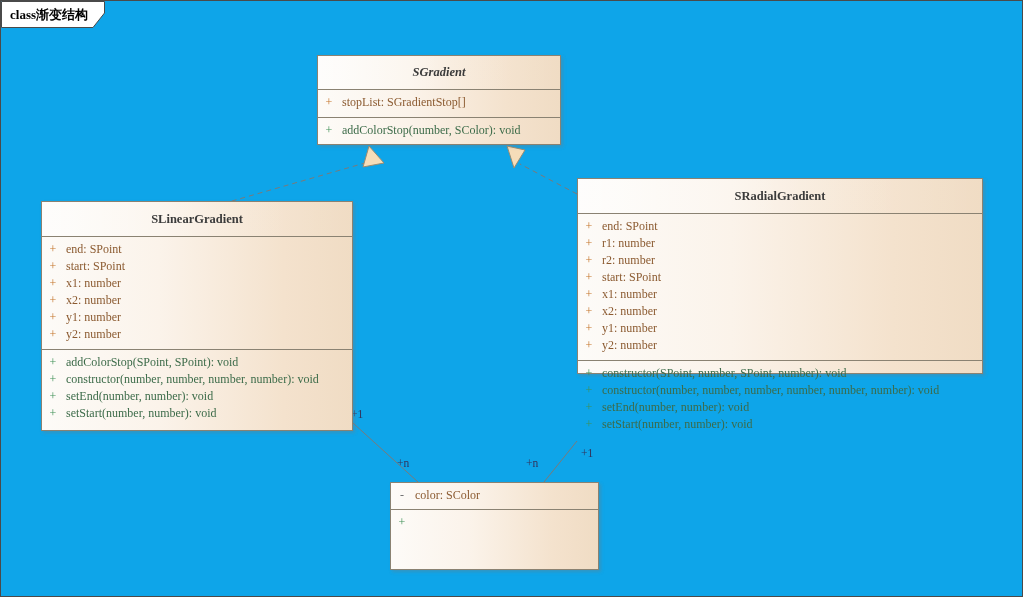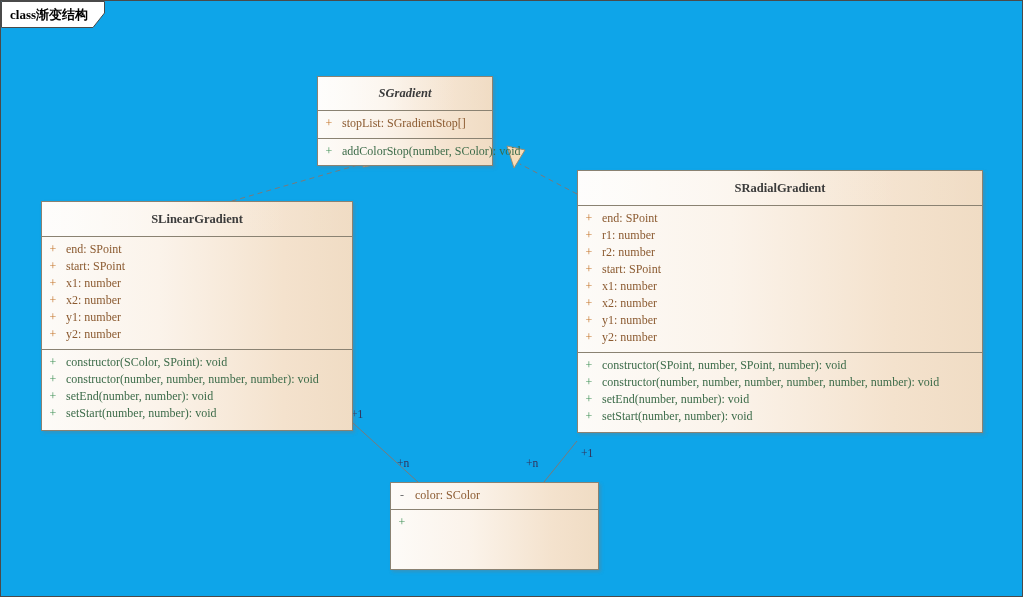--- a/index.html
+++ b/index.html
@@ -143,21 +143,21 @@
     <g>
       <line x1="576" y1="440" x2="543" y2="481" stroke="#7a7a7a" stroke-width="1"></line>
     </g>
   </svg>
 
   <div class="mult-label" style="left:350px; top:407px;">+1</div>
   <div class="mult-label" style="left:396px; top:456px;">+n</div>
   <div class="mult-label" style="left:580px; top:446px;">+1</div>
   <div class="mult-label" style="left:525px; top:456px;">+n</div>
 
-  <div class="uml-class" style="left:316px; top:75px; width:176px; height:90px;">
+  <div class="uml-class" style="left:316px; top:54px; width:244px; height:90px;">
     <div class="uml-header abstract" style="height:34px;">SGradient</div>
 
     <div class="uml-compartment" style="height:27px;">
       <div class="member attr">
         <span class="vis">+</span>
         <span class="sig">stopList: SGradientStop[]</span>
       </div>
     </div>
 
     <div class="uml-compartment" style="height:28px;">
@@ -194,38 +194,38 @@
       </div>
       <div class="member attr">
         <span class="vis">+</span>
         <span class="sig">y2: number</span>
       </div>
     </div>
 
     <div class="uml-compartment" style="height:82px;">
       <div class="member oper">
         <span class="vis">+</span>
-        <span class="sig">constructor(SColor, SPoint): void</span>
+        <span class="sig">addColorStop(SPoint, SPoint): void</span>
       </div>
       <div class="member oper">
         <span class="vis">+</span>
         <span class="sig">constructor(number, number, number, number): void</span>
       </div>
       <div class="member oper">
         <span class="vis">+</span>
         <span class="sig">setEnd(number, number): void</span>
       </div>
       <div class="member oper">
         <span class="vis">+</span>
         <span class="sig">setStart(number, number): void</span>
       </div>
     </div>
   </div>
 
-  <div class="uml-class" style="left:576px; top:169px; width:406px; height:263px;">
+  <div class="uml-class" style="left:576px; top:177px; width:406px; height:196px;">
     <div class="uml-header" style="height:35px;">SRadialGradient</div>
 
     <div class="uml-compartment" style="height:146px;">
       <div class="member attr">
         <span class="vis">+</span>
         <span class="sig">end: SPoint</span>
       </div>
       <div class="member attr">
         <span class="vis">+</span>
         <span class="sig">r1: number</span>

